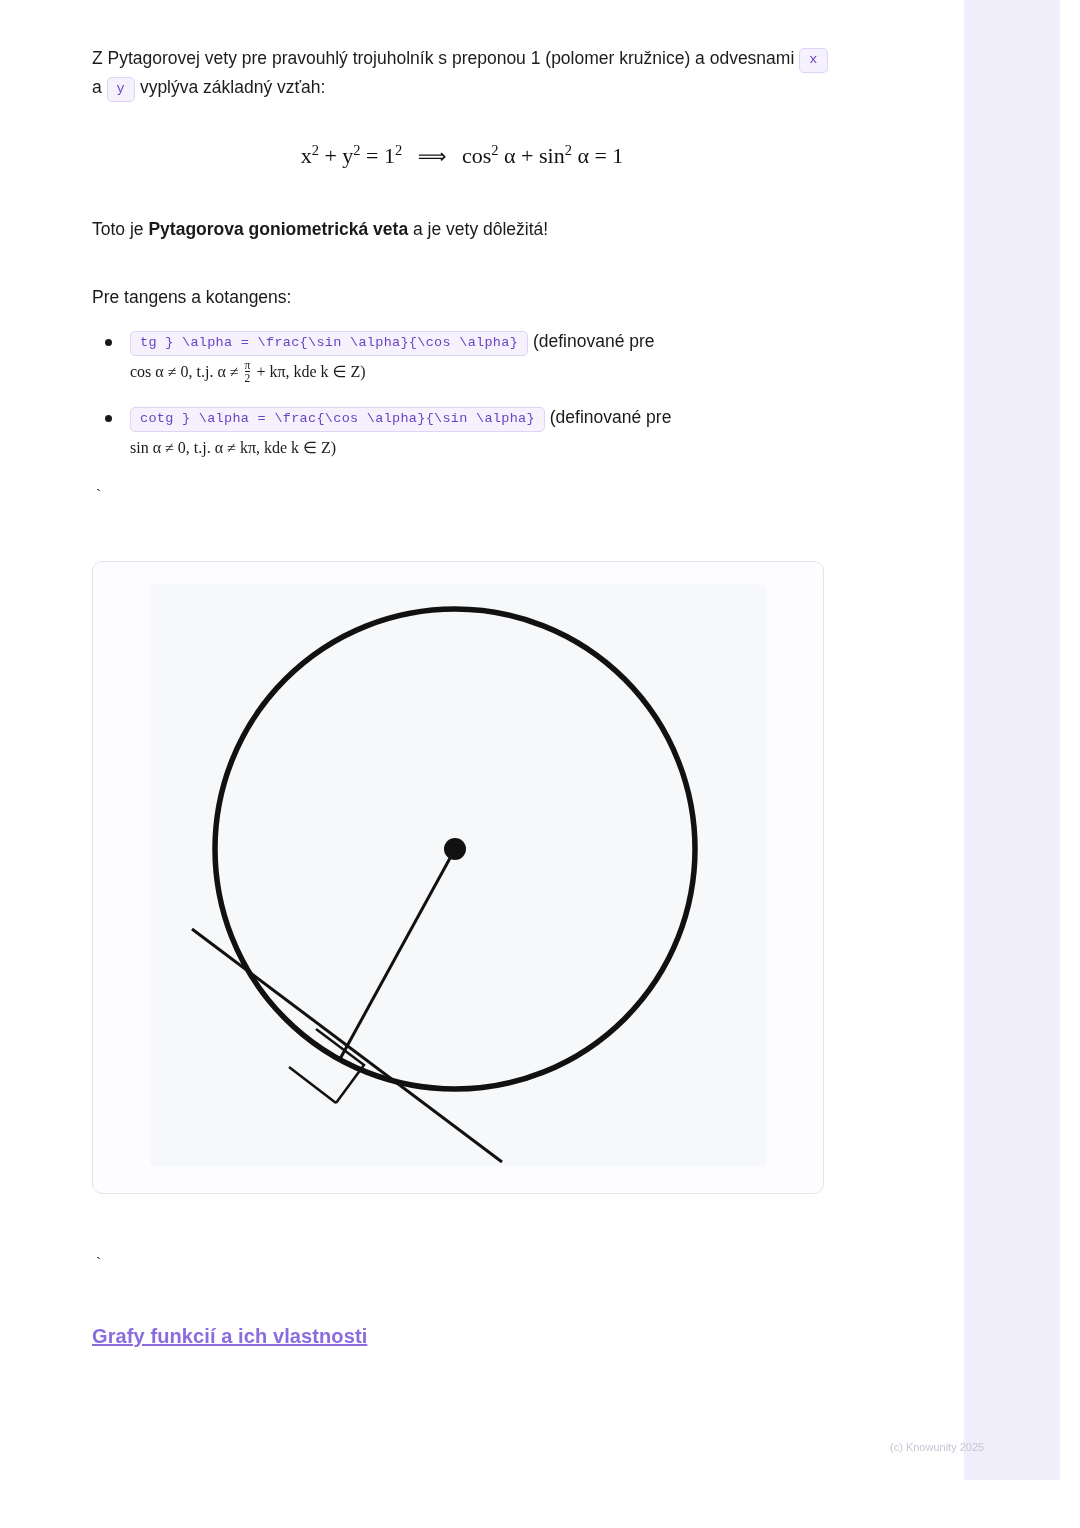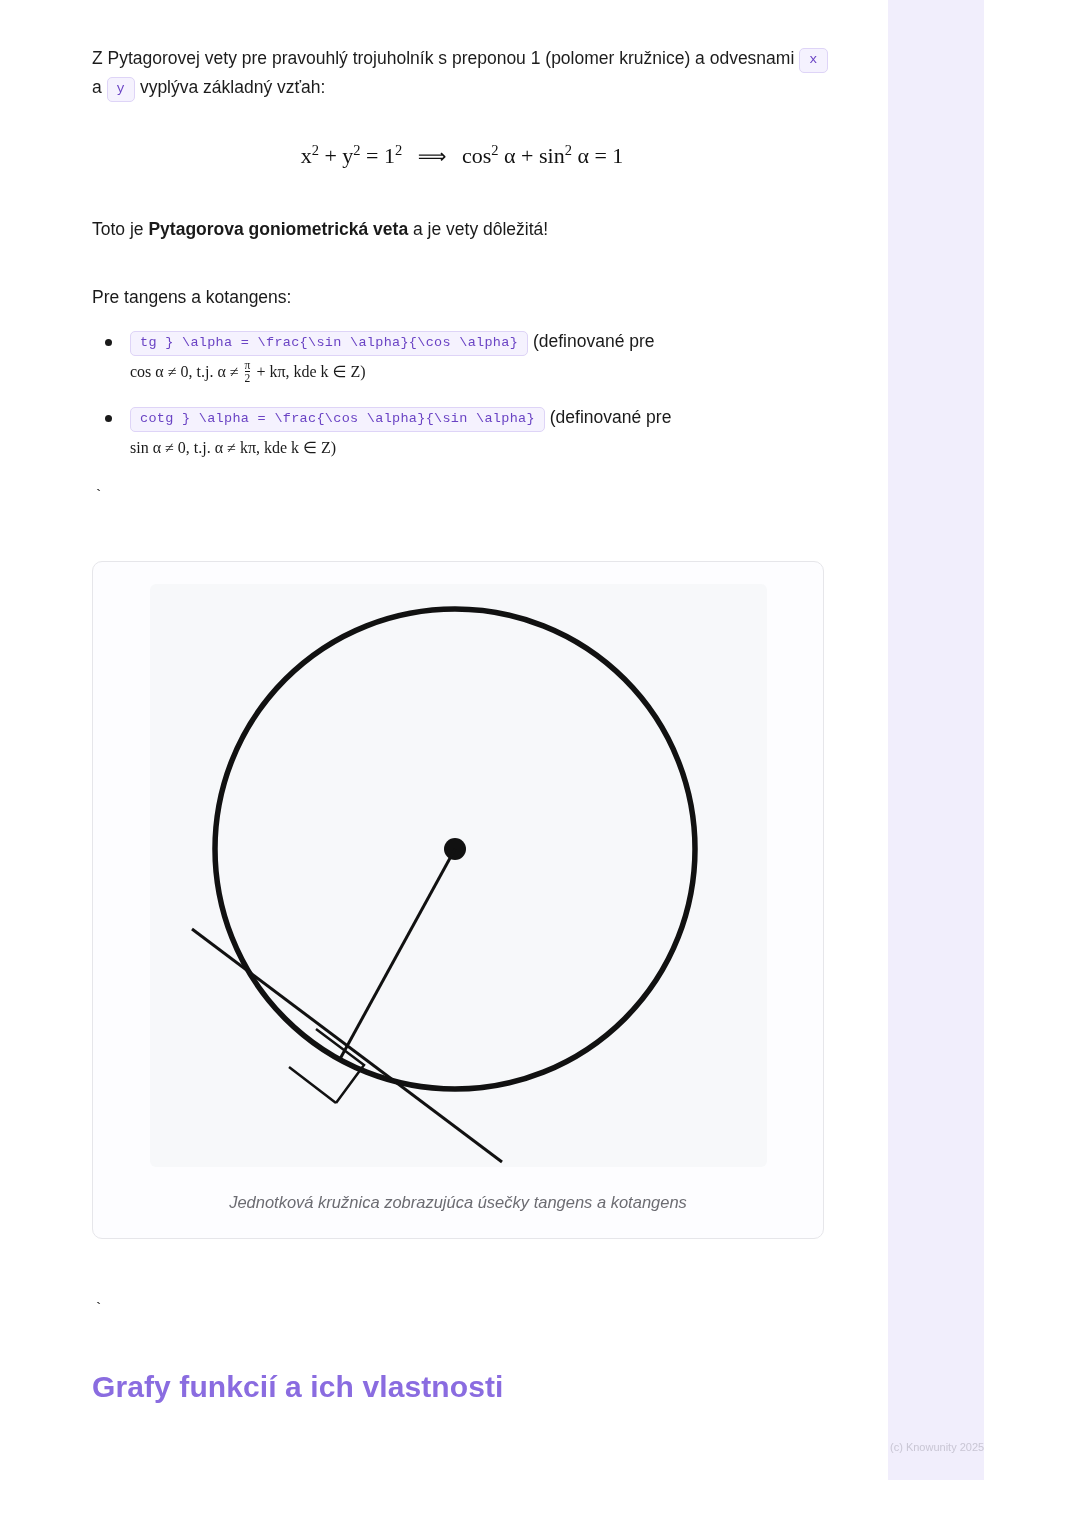--- a/index.html
+++ b/index.html
@@ -31,21 +31,21 @@
     right: 96px;
     width: 12px;
     height: 1480px;
     background: #ffffff;
   }
 
   .page {
     position: absolute;
     left: 0;
     top: 0;
-    width: 984px;
+    width: 1060px;
     height: 1528px;
   }
 
   .content {
     position: absolute;
     left: 92px;
     top: 44px;
     width: 740px;
   }
 
@@ -167,24 +167,25 @@
   .tick-row2 {
     margin-top: 62px;
     padding-left: 2px;
     font-family: "Liberation Mono", monospace;
     font-size: 15px;
     color: #2b2b2b;
   }
 
   h2.section-title {
     margin: 52px 0 0 0;
-    font-size: 30px;
+    font-size: 20px;
     font-weight: bold;
     color: #8a6ce0;
     letter-spacing: 0.1px;
+    text-decoration: underline;
   }
 
   .watermark {
     position: absolute;
     left: 890px;
     top: 1441px;
     font-size: 11px;
     color: #c9c6d4;
     white-space: nowrap;
   }
@@ -249,21 +250,20 @@
       <div class="figure-inner">
         <svg width="617" height="583" viewBox="0 0 617 583">
           <circle cx="305" cy="265" r="240" fill="none" stroke="#111111" stroke-width="5.5"></circle>
           <circle cx="305" cy="265" r="11" fill="#111111"></circle>
           <line x1="305" y1="265" x2="190" y2="475" stroke="#111111" stroke-width="3"></line>
           <line x1="42" y1="345" x2="352" y2="578" stroke="#111111" stroke-width="3"></line>
           <polyline points="166,445 214,481 186,519" fill="none" stroke="#111111" stroke-width="2.5"></polyline>
           <line x1="186" y1="519" x2="139" y2="483" stroke="#111111" stroke-width="2.5"></line>
         </svg>
       </div>
-      <div class="figure-caption">Jednotková kružnica zobrazujúca úsečky tangens a kotangens</div>
     </div>
 
     <div class="tick-row2">`</div>
 
     <h2 class="section-title">Grafy funkcií a ich vlastnosti</h2>
 
   </div>
 
   <div class="watermark">(c) Knowunity 2025</div>
 

